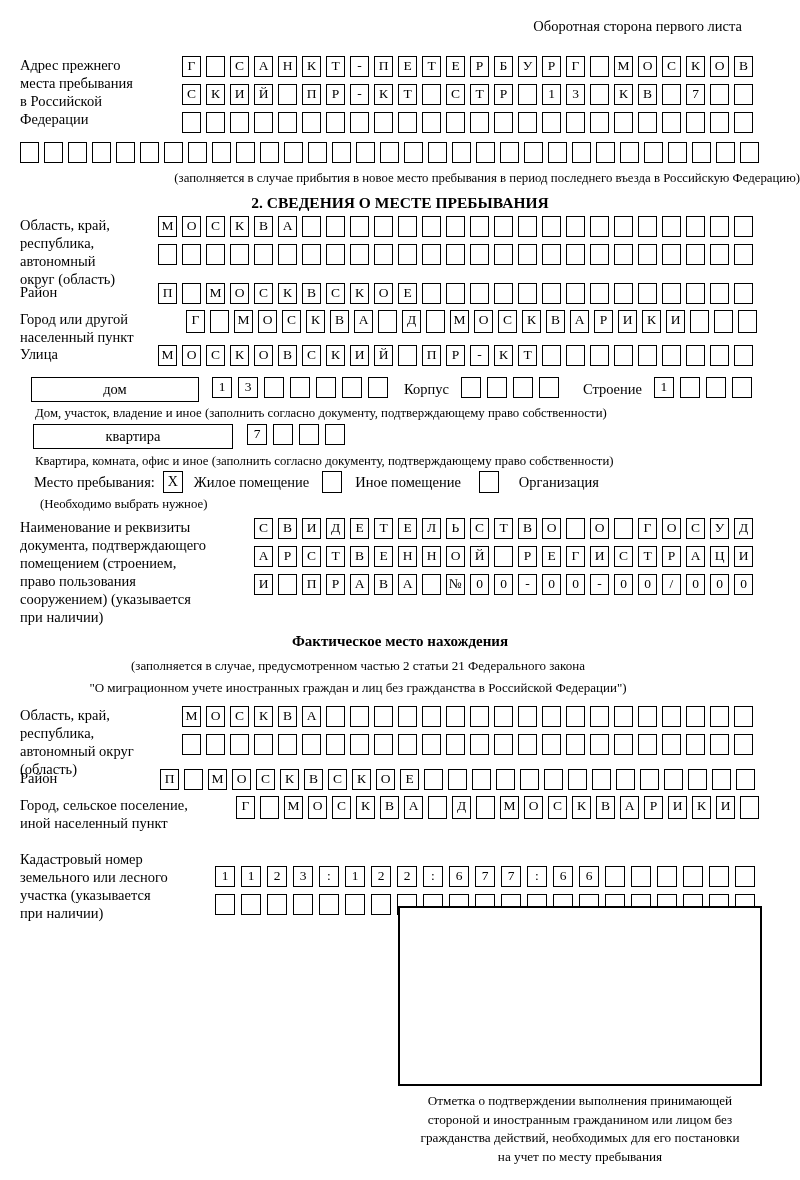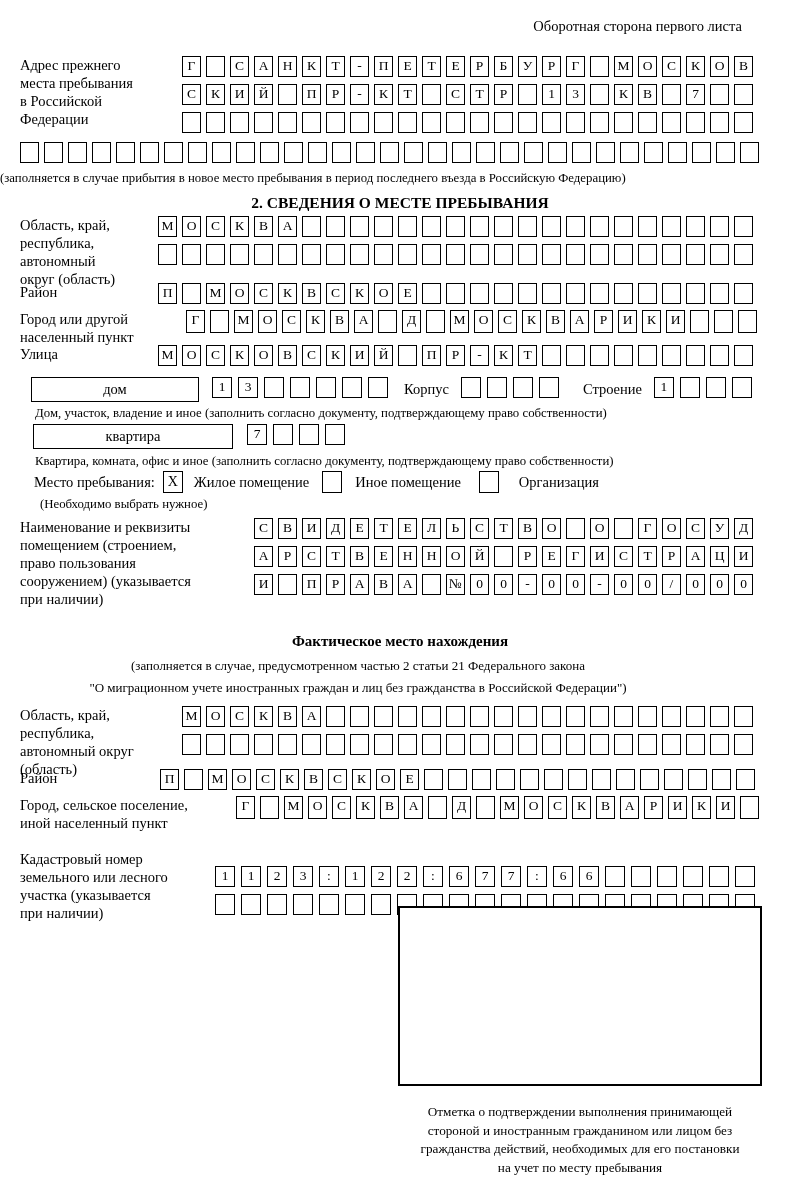--- a/index.html
+++ b/index.html
@@ -11,21 +11,21 @@
   .lbl{font-size:14.5px;line-height:18px;flex:0 0 auto;}
   .lbl div{white-space:nowrap;}
   .grids{flex:0 0 auto;}
   .cellrow{white-space:nowrap;height:21px;margin-bottom:7px;}
   .cell{display:inline-block;box-sizing:border-box;width:19px;height:21px;border:1.5px solid #000;
         margin-right:5px;text-align:center;font-size:13.5px;line-height:18px;background:#fff;vertical-align:top;}
   .wide .cell{width:20px;margin-right:6px;}
   .tall .cell{height:23px;}
   .tall{height:23px;}
   .cap{position:absolute;font-size:12.8px;}
-  .capc{left:0;width:800px;text-align:left;}
+  .capc{left:0;width:800px;text-align:right;}
   .h2{position:absolute;left:0;width:800px;text-align:center;font-weight:bold;font-size:15.5px;}
   .widebox{display:inline-block;box-sizing:border-box;border:1.5px solid #000;height:25px;
            text-align:center;font-size:14.5px;line-height:22px;vertical-align:top;background:#fff;}
   .inlbl{display:inline-block;font-size:14.5px;line-height:25px;vertical-align:top;}
   .chk{display:inline-block;box-sizing:border-box;width:20px;height:22px;border:1.5px solid #000;
        text-align:center;font-size:14px;line-height:19px;vertical-align:middle;background:#fff;}
   .mesto{display:flex;align-items:center;font-size:14.5px;}
   .stamp{position:absolute;box-sizing:border-box;border:2px solid #000;background:#fff;}
   .stampcap{position:absolute;text-align:center;font-size:13.2px;line-height:18.5px;}
   .notes{position:absolute;left:0;width:716px;text-align:center;font-size:13px;}
@@ -111,20 +111,21 @@
     <span class="chk" style="margin-left:13px;"></span>
     <span style="margin-left:13px;">Иное помещение</span>
     <span class="chk" style="margin-left:18px;"></span>
     <span style="margin-left:20px;">Организация</span>
   </div>
   <div class="cap" style="top:497px;left:40px;width:600px;text-align:left;">(Необходимо выбрать нужное)</div>
 
   <div class="abs blk" style="top:518px;">
     <div class="lbl" style="width:234px;">
       <div>Наименование и реквизиты</div>
+      <div>документа, подтверждающего</div>
       <div>помещением (строением,</div>
       <div>право пользования</div>
       <div>сооружением) (указывается</div>
       <div>при наличии)</div>
     </div>
     <div class="grids">
       <div class="cellrow"><span class="cell">С</span><span class="cell">В</span><span class="cell">И</span><span class="cell">Д</span><span class="cell">Е</span><span class="cell">Т</span><span class="cell">Е</span><span class="cell">Л</span><span class="cell">Ь</span><span class="cell">С</span><span class="cell">Т</span><span class="cell">В</span><span class="cell">О</span><span class="cell"></span><span class="cell">О</span><span class="cell"></span><span class="cell">Г</span><span class="cell">О</span><span class="cell">С</span><span class="cell">У</span><span class="cell">Д</span></div>
       <div class="cellrow"><span class="cell">А</span><span class="cell">Р</span><span class="cell">С</span><span class="cell">Т</span><span class="cell">В</span><span class="cell">Е</span><span class="cell">Н</span><span class="cell">Н</span><span class="cell">О</span><span class="cell">Й</span><span class="cell"></span><span class="cell">Р</span><span class="cell">Е</span><span class="cell">Г</span><span class="cell">И</span><span class="cell">С</span><span class="cell">Т</span><span class="cell">Р</span><span class="cell">А</span><span class="cell">Ц</span><span class="cell">И</span></div>
       <div class="cellrow"><span class="cell">И</span><span class="cell"></span><span class="cell">П</span><span class="cell">Р</span><span class="cell">А</span><span class="cell">В</span><span class="cell">А</span><span class="cell"></span><span class="cell">№</span><span class="cell">0</span><span class="cell">0</span><span class="cell">-</span><span class="cell">0</span><span class="cell">0</span><span class="cell">-</span><span class="cell">0</span><span class="cell">0</span><span class="cell">/</span><span class="cell">0</span><span class="cell">0</span><span class="cell">0</span></div>
     </div>
@@ -167,20 +168,20 @@
       <div>участка (указывается</div>
       <div>при наличии)</div>
     </div>
     <div class="grids wide" style="margin-top:16px;">
       <div class="cellrow"><span class="cell">1</span><span class="cell">1</span><span class="cell">2</span><span class="cell">3</span><span class="cell">:</span><span class="cell">1</span><span class="cell">2</span><span class="cell">2</span><span class="cell">:</span><span class="cell">6</span><span class="cell">7</span><span class="cell">7</span><span class="cell">:</span><span class="cell">6</span><span class="cell">6</span><span class="cell"></span><span class="cell"></span><span class="cell"></span><span class="cell"></span><span class="cell"></span><span class="cell"></span></div>
       <div class="cellrow"><span class="cell"></span><span class="cell"></span><span class="cell"></span><span class="cell"></span><span class="cell"></span><span class="cell"></span><span class="cell"></span><span class="cell"></span><span class="cell"></span><span class="cell"></span><span class="cell"></span><span class="cell"></span><span class="cell"></span><span class="cell"></span><span class="cell"></span><span class="cell"></span><span class="cell"></span><span class="cell"></span><span class="cell"></span><span class="cell"></span><span class="cell"></span></div>
     </div>
   </div>
 
   <div class="stamp" style="top:906px;left:398px;width:364px;height:180px;"></div>
-  <div class="stampcap" style="top:1092px;left:388px;width:384px;margin-top:11px;">
+  <div class="stampcap" style="top:1092px;left:388px;width:384px;">
     <div>Отметка о подтверждении выполнения принимающей</div>
     <div>стороной и иностранным гражданином или лицом без</div>
     <div>гражданства действий, необходимых для его постановки</div>
     <div>на учет по месту пребывания</div>
   </div>
 
 </div>
 
 </body></html>

